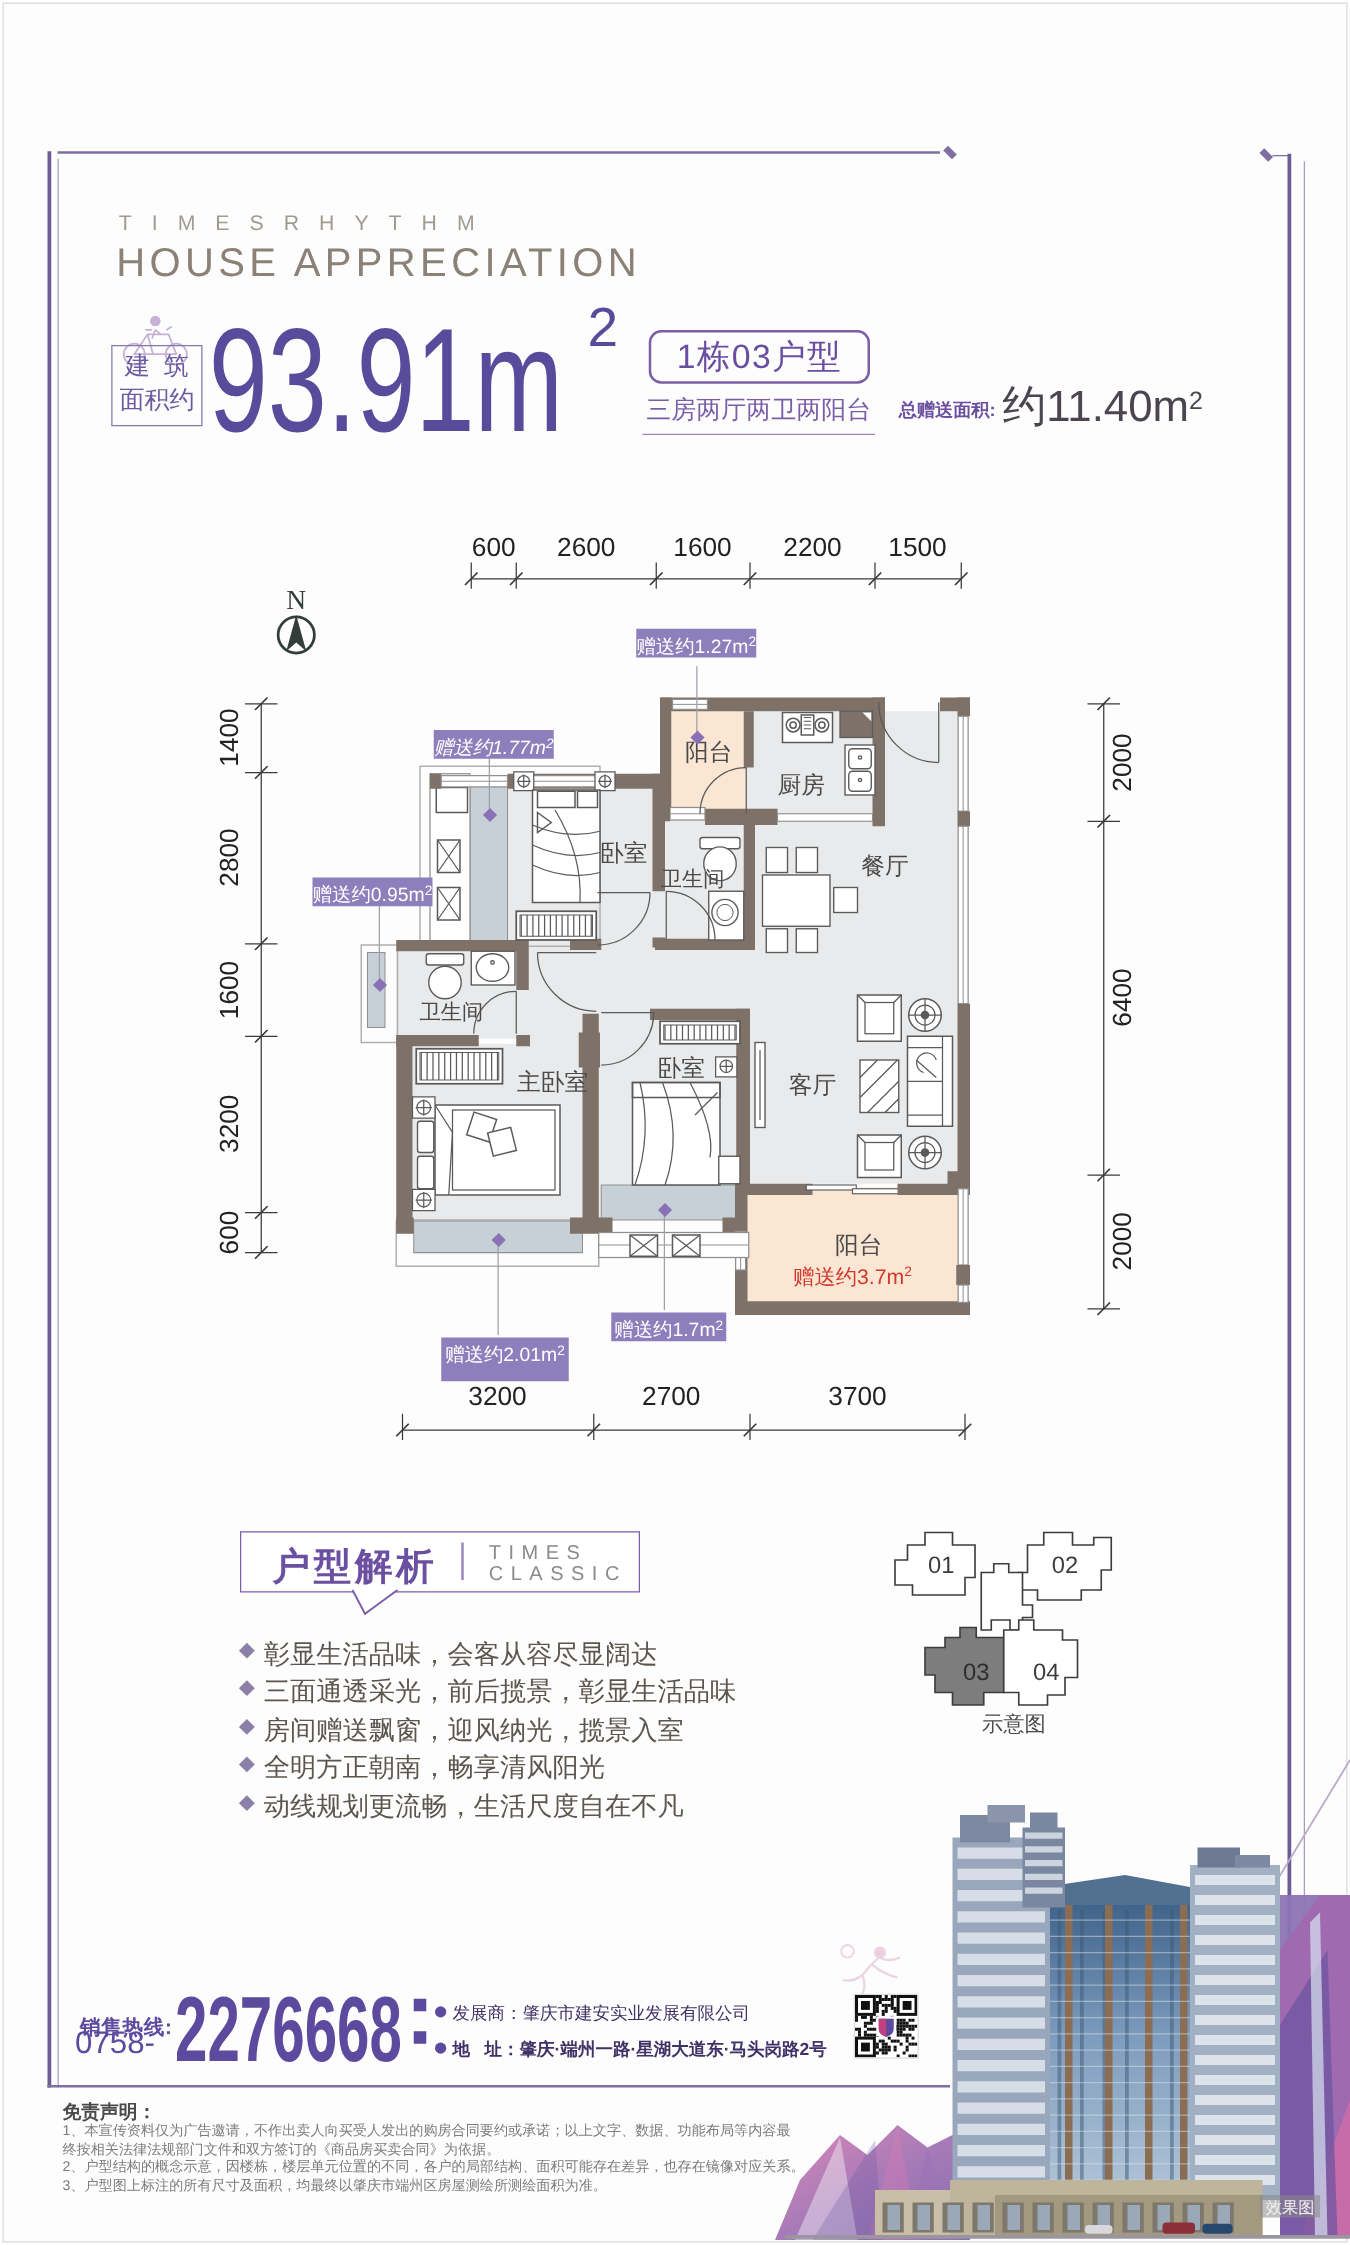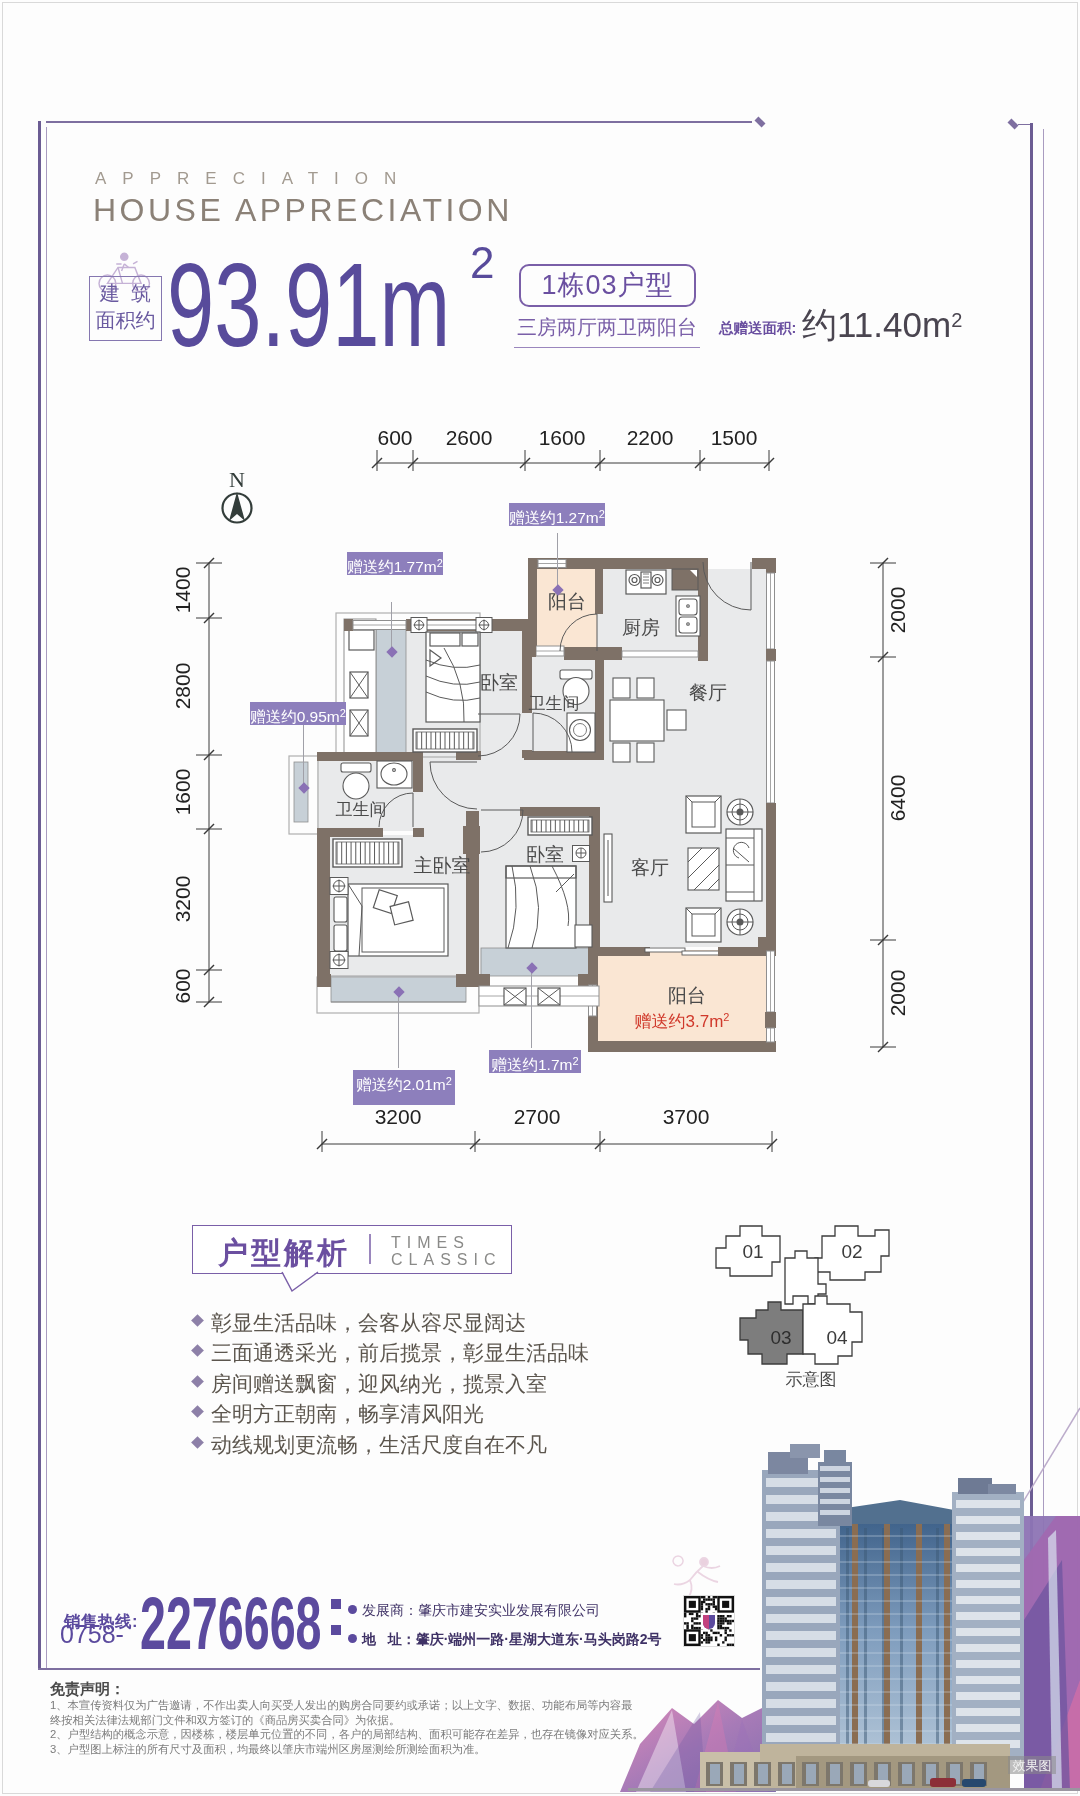--- a/index.html
+++ b/index.html
@@ -19,21 +19,21 @@
 <div class="abs" style="left:45.5px;top:127px;width:1px;height:1543px;background:#a99bc0;"></div>
 
 <div class="abs" style="left:1008px;top:119px;width:10px;height:10px;background:#7e6fa0;transform:rotate(45deg) scale(1,.55);"></div>
 <div class="abs" style="left:1018px;top:123.5px;width:14px;height:1.5px;background:#7e6fa0;"></div>
 <div class="abs" style="left:1030px;top:123px;width:2.5px;height:1537px;background:#6b5c93;"></div>
 <div class="abs" style="left:1043px;top:129px;width:1px;height:1531px;background:#a99bc0;"></div>
 
 <div class="abs" style="left:38px;top:1668px;width:722px;height:1.5px;background:#7e6fa0;"></div>
 
 
-<div class="abs" style="left:95px;top:169px;font-size:17px;letter-spacing:16px;color:#a29a90;">APPRECIATION</div>
+<div class="abs" style="left:95px;top:169px;font-size:17px;letter-spacing:16px;color:#a29a90;">TIMESRHYTHM</div>
 
 <div class="abs" style="left:93px;top:192px;font-size:32px;letter-spacing:3.5px;color:#8b8177;">HOUSE APPRECIATION</div>
 
 <svg class="abs" style="left:95px;top:248px;" width="62" height="46" viewBox="0 0 70 52">
  <g stroke="#c5b2d6" fill="none" stroke-width="1.6">
   <circle cx="14" cy="40" r="9.5"></circle>
         <circle cx="52" cy="40" r="9.5"></circle>
   <path d="M14,40 L26,22 L45,22 L52,40 L31,40 Z"></path>
   <path d="M26,22 L31,40 M43,18 L48,15 M24,18 L30,18"></path>
   <path d="M33,14 a4,4 0 1 1 0.1,0" fill="#c5b2d6"></path>
@@ -636,21 +636,21 @@
 </svg>
 
 <div class="abs" style="left:557px;top:533px;width:1.3px;height:57px;background:#a0a0a8;"></div>
 <div class="abs" style="left:553.5px;top:586px;width:8px;height:8px;background:#8a71b5;transform:rotate(45deg);"></div>
 
 <div class="abs" style="left:509px;top:503px;width:96px;height:23px;background:#8d7fbc;color:#fff;font-size:15.5px;text-align:center;line-height:23px;white-space:nowrap;">赠送约1.27m<span style="font-size:11px;vertical-align:5px;">2</span></div>
 
 <div class="abs" style="left:391px;top:602px;width:1.3px;height:50px;background:#a0a0a8;"></div>
 <div class="abs" style="left:387.5px;top:648px;width:8px;height:8px;background:#8a71b5;transform:rotate(45deg);"></div>
 
-<div class="abs" style="left:347px;top:552px;width:96px;height:23px;background:#8d7fbc;color:#fff;font-size:15.5px;text-align:center;line-height:23px;white-space:nowrap;">赠送约1.77m<span style="font-size:11px;vertical-align:5px;">2</span></div>
+<div class="abs" style="left:347px;top:584px;width:96px;height:23px;background:#8d7fbc;color:#fff;font-size:15.5px;text-align:center;line-height:23px;white-space:nowrap;font-style:italic;">赠送约1.77m<span style="font-size:11px;vertical-align:5px;">2</span></div>
 
 <div class="abs" style="left:303px;top:724px;width:1.3px;height:64px;background:#a0a0a8;"></div>
 <div class="abs" style="left:299.5px;top:784px;width:8px;height:8px;background:#8a71b5;transform:rotate(45deg);"></div>
 
 <div class="abs" style="left:250px;top:702px;width:96px;height:23px;background:#8d7fbc;color:#fff;font-size:15.5px;text-align:center;line-height:23px;white-space:nowrap;">赠送约0.95m<span style="font-size:11px;vertical-align:5px;">2</span></div>
 
 <div class="abs" style="left:398px;top:992px;width:1.3px;height:76px;background:#a0a0a8;"></div>
 <div class="abs" style="left:394.5px;top:988px;width:8px;height:8px;background:#8a71b5;transform:rotate(45deg);"></div>
 
 <div class="abs" style="left:353px;top:1070px;width:102px;height:35px;background:#8d7fbc;color:#fff;font-size:15.5px;text-align:center;line-height:23px;white-space:nowrap;">赠送约2.01m<span style="font-size:11px;vertical-align:5px;">2</span></div>

